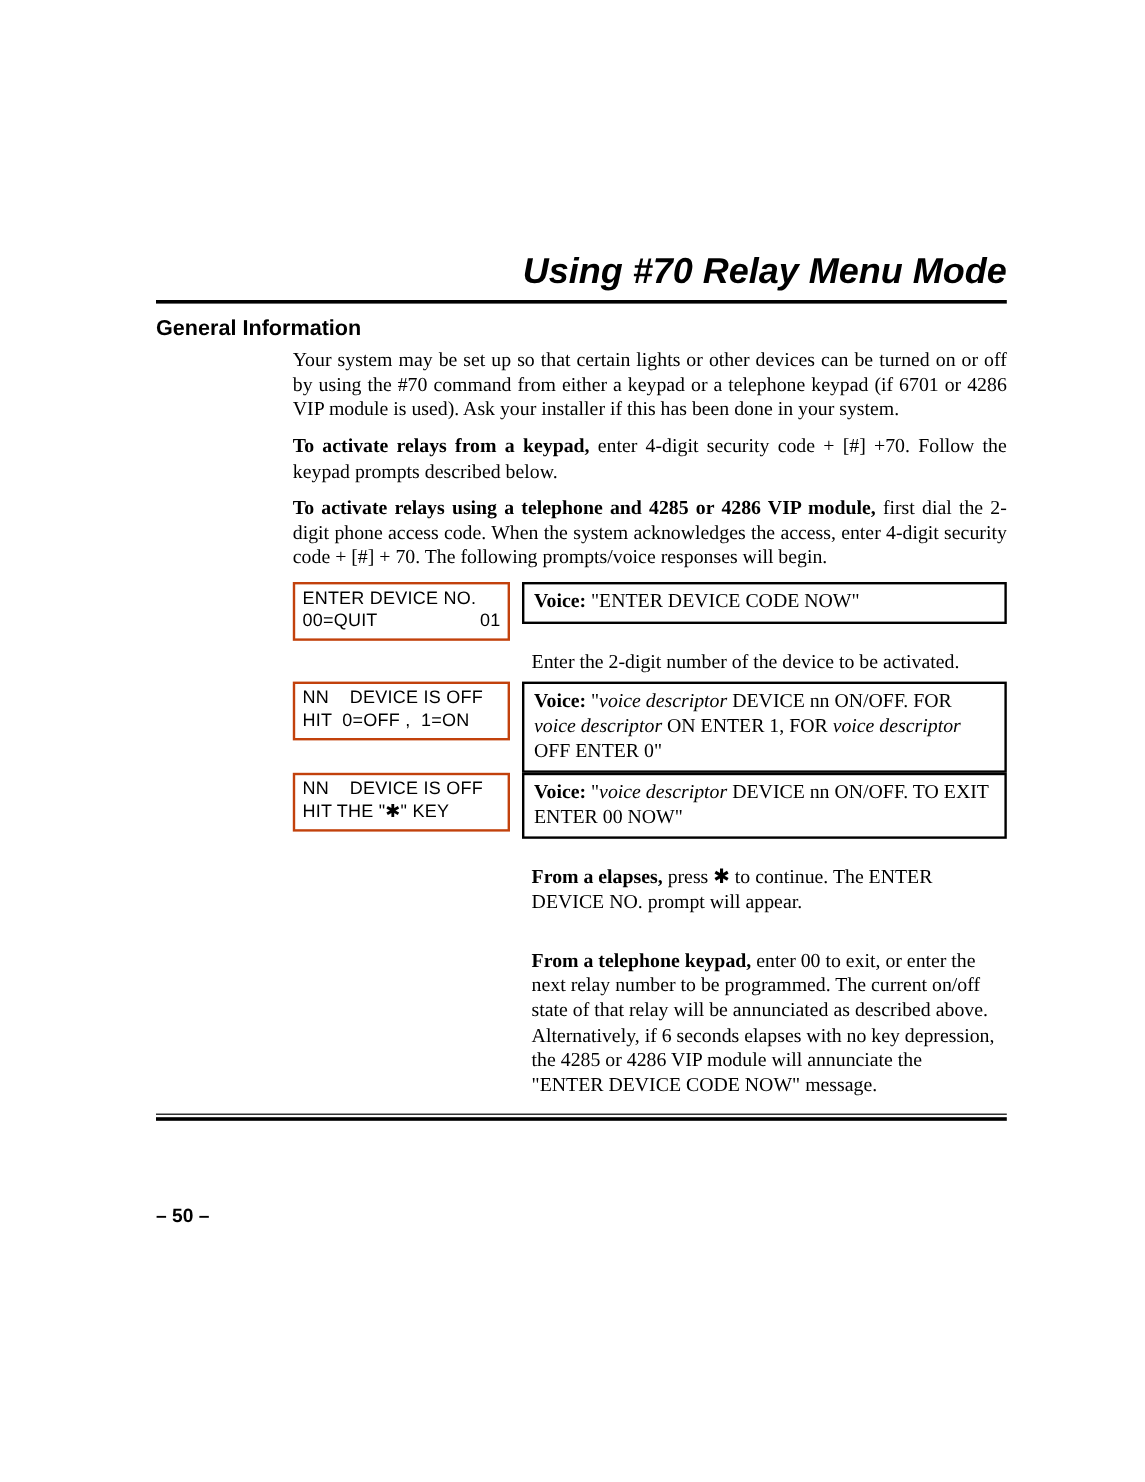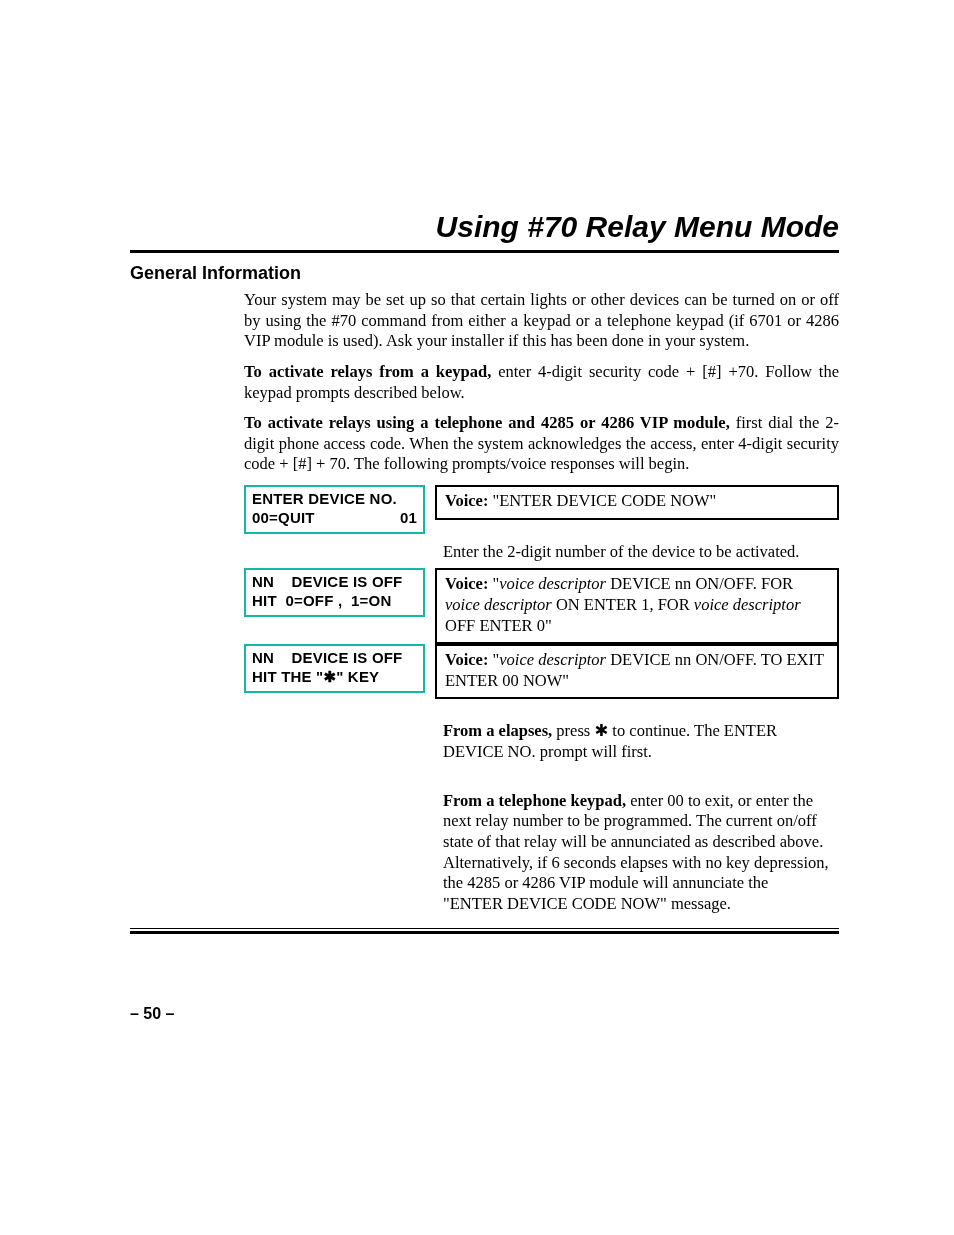--- a/index.html
+++ b/index.html
@@ -50,29 +50,28 @@
     text-align: justify;
     margin: 0 0 10px 0;
   }
   .big-tbl {
     display: grid;
     grid-template-columns: 181px 1fr;
     column-gap: 10px;
     row-gap: 0;
   }
   .lcd-cell {
-    border: 2px solid #14b8a6;
+    border: 2px solid #c2410c;
     padding: 3px 6px 4px 6px;
     font-family: Arial, Helvetica, sans-serif;
     font-size: 15px;
     line-height: 1.25;
     box-sizing: border-box;
     height: fit-content;
     letter-spacing: 0.2px;
-    font-weight: bold;
   }
   .lcd-row2 {
     display: flex;
     justify-content: space-between;
   }
   .rcol {
     display: flex;
     flex-direction: column;
   }
   .voice-box {
@@ -161,21 +160,21 @@
           <span>HIT THE "✱" KEY</span>
           <span></span>
         </div>
       </div>
       <div class="rcol">
         <div class="voice-box">
           <span class="bold">Voice:</span>
           "<span class="italic">voice descriptor</span><span>  DEVICE nn ON/OFF.  TO EXIT ENTER 00 NOW"</span>
         </div>
         <div class="desc-box">
-          <span class="bold">From a elapses,</span><span> press ✱ to continue. The ENTER DEVICE NO. prompt will first.</span>
+          <span class="bold">From a elapses,</span><span> press ✱ to continue. The ENTER DEVICE NO. prompt will appear.</span>
         </div>
         <div class="desc-box">
           <span class="bold">From a telephone keypad,</span><span> enter 00 to exit, or enter the next relay number to be programmed. The current on/off state of that relay will be annunciated as described above. Alternatively, if 6 seconds elapses with no key depression, the 4285 or 4286 VIP module will annunciate the "ENTER DEVICE CODE NOW" message.</span>
         </div>
       </div>
     </div>
 
   </div>
 
   <div class="double-rule">

